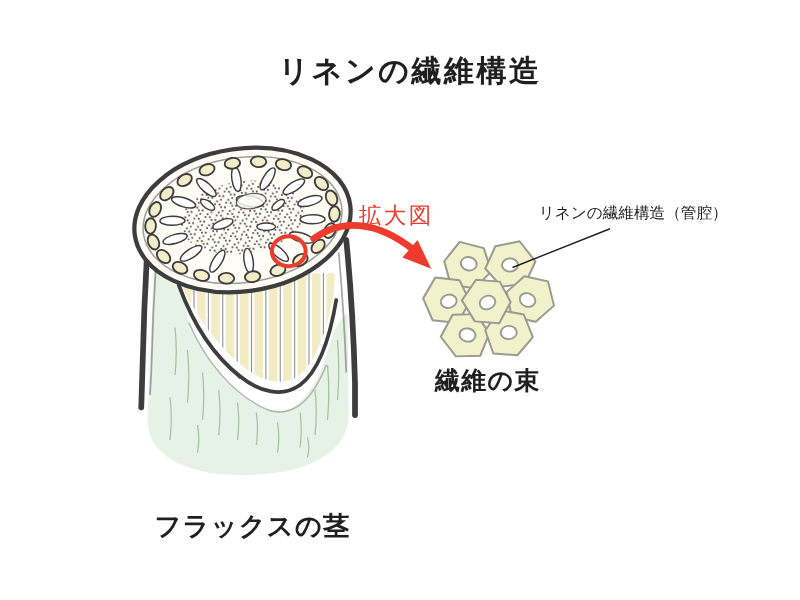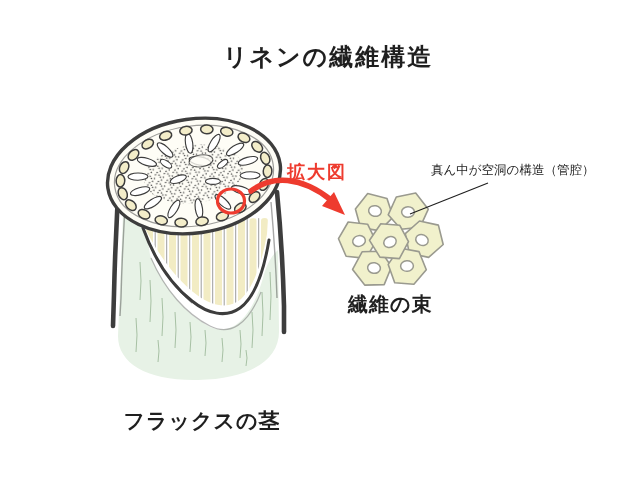--- a/index.html
+++ b/index.html
@@ -6,21 +6,21 @@
   .canvas{
     position:relative;width:640px;height:480px;background:#ffffff;
     overflow:hidden;font-family:"DejaVu Sans",sans-serif;margin:0 auto;border-radius:29px;
   }
   #art{position:absolute;left:0;top:0;width:640px;height:480px;}
   .title{
     position:absolute;top:41px;left:8px;width:640px;text-align:center;
     font-size:24px;font-weight:bold;letter-spacing:2px;color:#1f1f1f;
   }
   .lbl{position:absolute;white-space:nowrap;color:#1f1f1f;}
-  .magnify{left:287px;top:160px;font-size:18px;font-weight:bold;letter-spacing:2px;}
+  .magnify{left:287px;top:160px;font-size:18px;font-weight:normal;letter-spacing:2px;}
   .annotation{left:431px;top:162px;font-size:12.5px;}
   .bundle-label{left:348px;top:291px;width:120px;font-size:20px;font-weight:bold;letter-spacing:1px;}
   .stem-label{left:117px;top:395px;width:170px;text-align:center;font-size:21px;font-weight:bold;letter-spacing:1px;margin-top:12px;}
 </style>
 </head>
 <body>
 
 <div class="canvas">
 
   <svg id="art" viewBox="0 0 640 480">
@@ -157,17 +157,17 @@
           <circle cx="8.3" cy="4.5" r="0.8" fill="#4a4a4a"></circle>
         </pattern>
         <clipPath id="stripeclip">
           <path d="M141,220 C155,250 174,278 197,295 C213,307 230,309 241,299 C254,287 262,262 267,234 L268,218 Z"></path>
         </clipPath>
       </defs>
     </svg>
 
   <div class="title">リネンの繊維構造</div>
   <div class="lbl magnify" style="color: rgb(238, 59, 46);">拡大図</div>
-  <div class="lbl annotation">真ん中が空洞の構造（管腔）</div>
+  <div class="lbl annotation">リネンの繊維構造（管腔）</div>
   <div class="lbl bundle-label">繊維の束</div>
   <div class="lbl stem-label">フラックスの茎</div>
 
 </div>
 
 </body></html>

